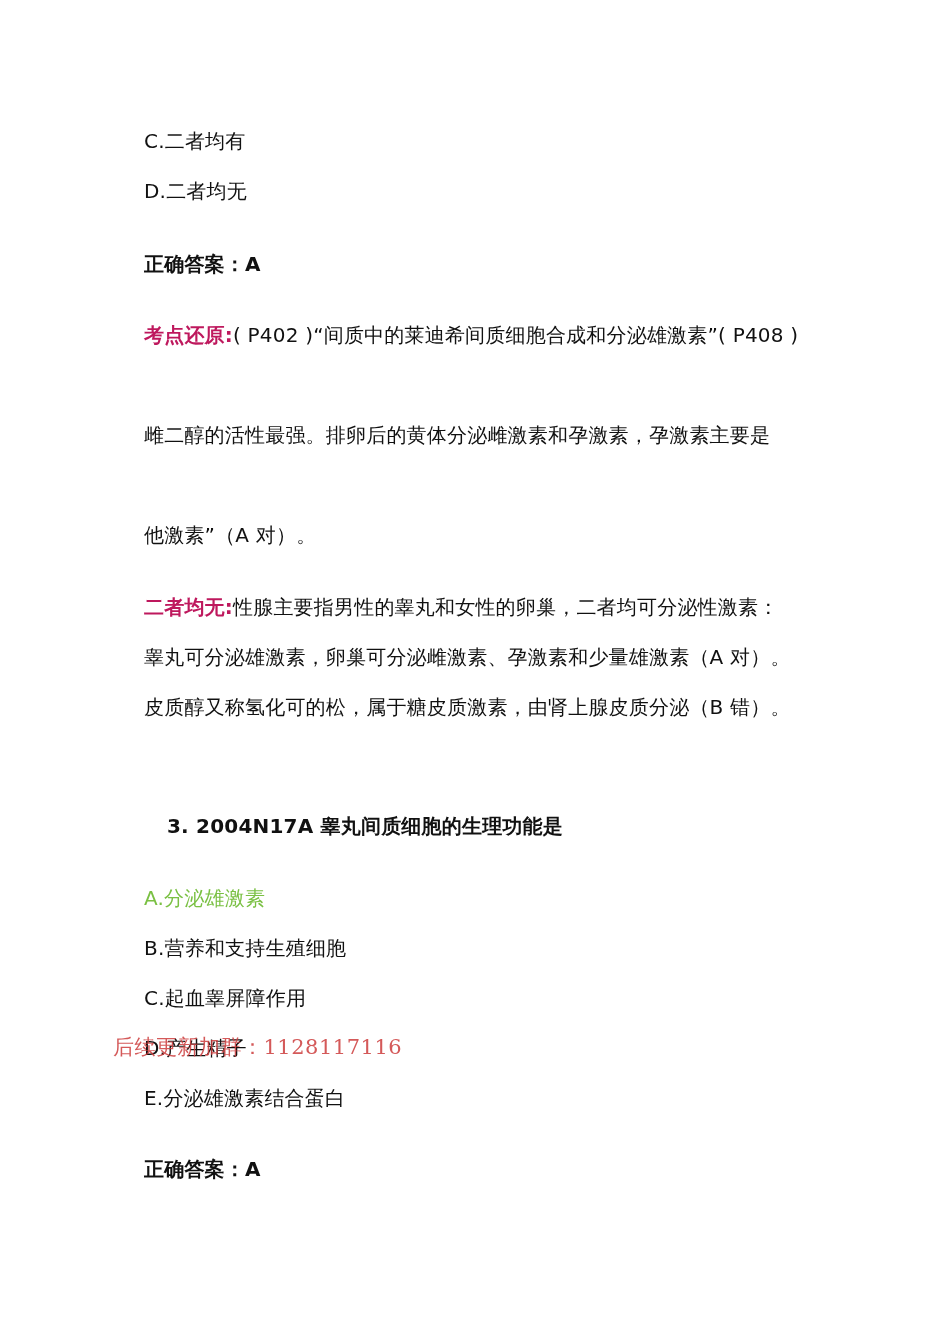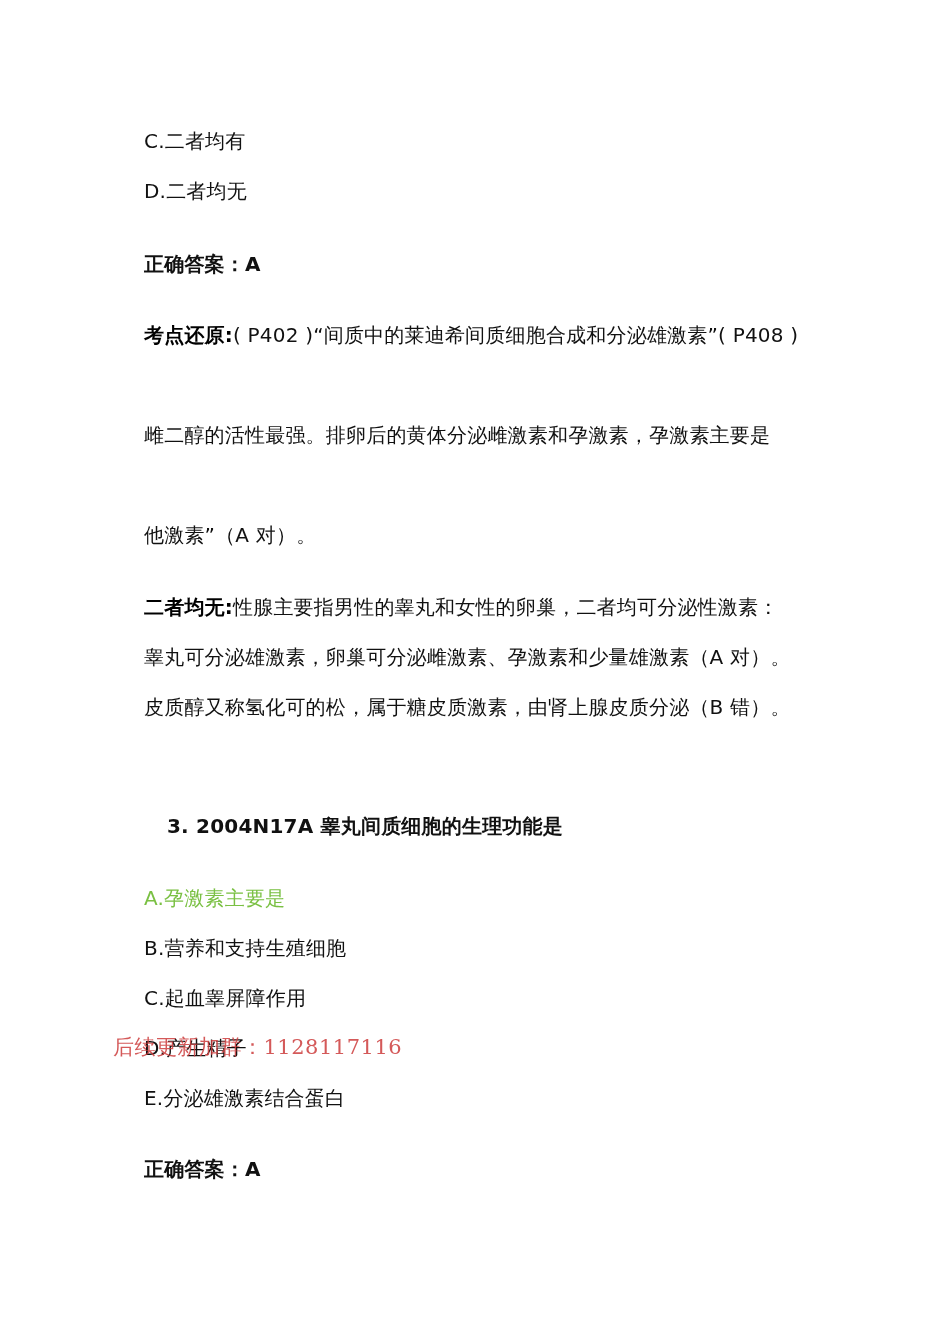--- a/index.html
+++ b/index.html
@@ -27,21 +27,21 @@
       left: 144px;
       font-size: 20px;
       line-height: 28px;
       white-space: nowrap;
       letter-spacing: 0.2px;
     }
     .bold {
       font-weight: bold;
     }
     .label-gold {
-      color: #000000;
+      color: #be185d;
       font-weight: bold;
     }
     .green {
       color: #7ac043;
     }
     .watermark {
       position: absolute;
       left: 113px;
       top: 1032px;
       font-family: "DejaVu Serif", "Liberation Serif", serif;
@@ -70,21 +70,21 @@
   <div class="line" style="top:521px;">他激素”（A 对）。</div>
 
   <div class="line" style="top:593px;">
     <span class="label-gold">二者均无:</span><span>性腺主要指男性的睾丸和女性的卵巢，二者均可分泌性激素：</span>
   </div>
   <div class="line" style="top:643px;">睾丸可分泌雄激素，卵巢可分泌雌激素、孕激素和少量雄激素（A 对）。</div>
   <div class="line" style="top:693px;">皮质醇又称氢化可的松，属于糖皮质激素，由肾上腺皮质分泌（B 错）。</div>
 
   <div class="line bold" style="top:812px;margin-left:23px;">3. 2004N17A  睾丸间质细胞的生理功能是</div>
 
-  <div class="line green" style="top:884px;">A.孕激素主要是</div>
+  <div class="line green" style="top:884px;">A.分泌雄激素</div>
   <div class="line" style="top:934px;">B.营养和支持生殖细胞</div>
   <div class="line" style="top:984px;">C.起血睾屏障作用</div>
   <div class="line" style="top:1034px;">D.产生精子</div>
   <div class="line" style="top:1084px;">E.分泌雄激素结合蛋白</div>
 
   <div class="line bold" style="top:1155px;">正确答案：A</div>
 
   <div class="watermark">后续更新加群：1128117116</div>
 
 </div>

